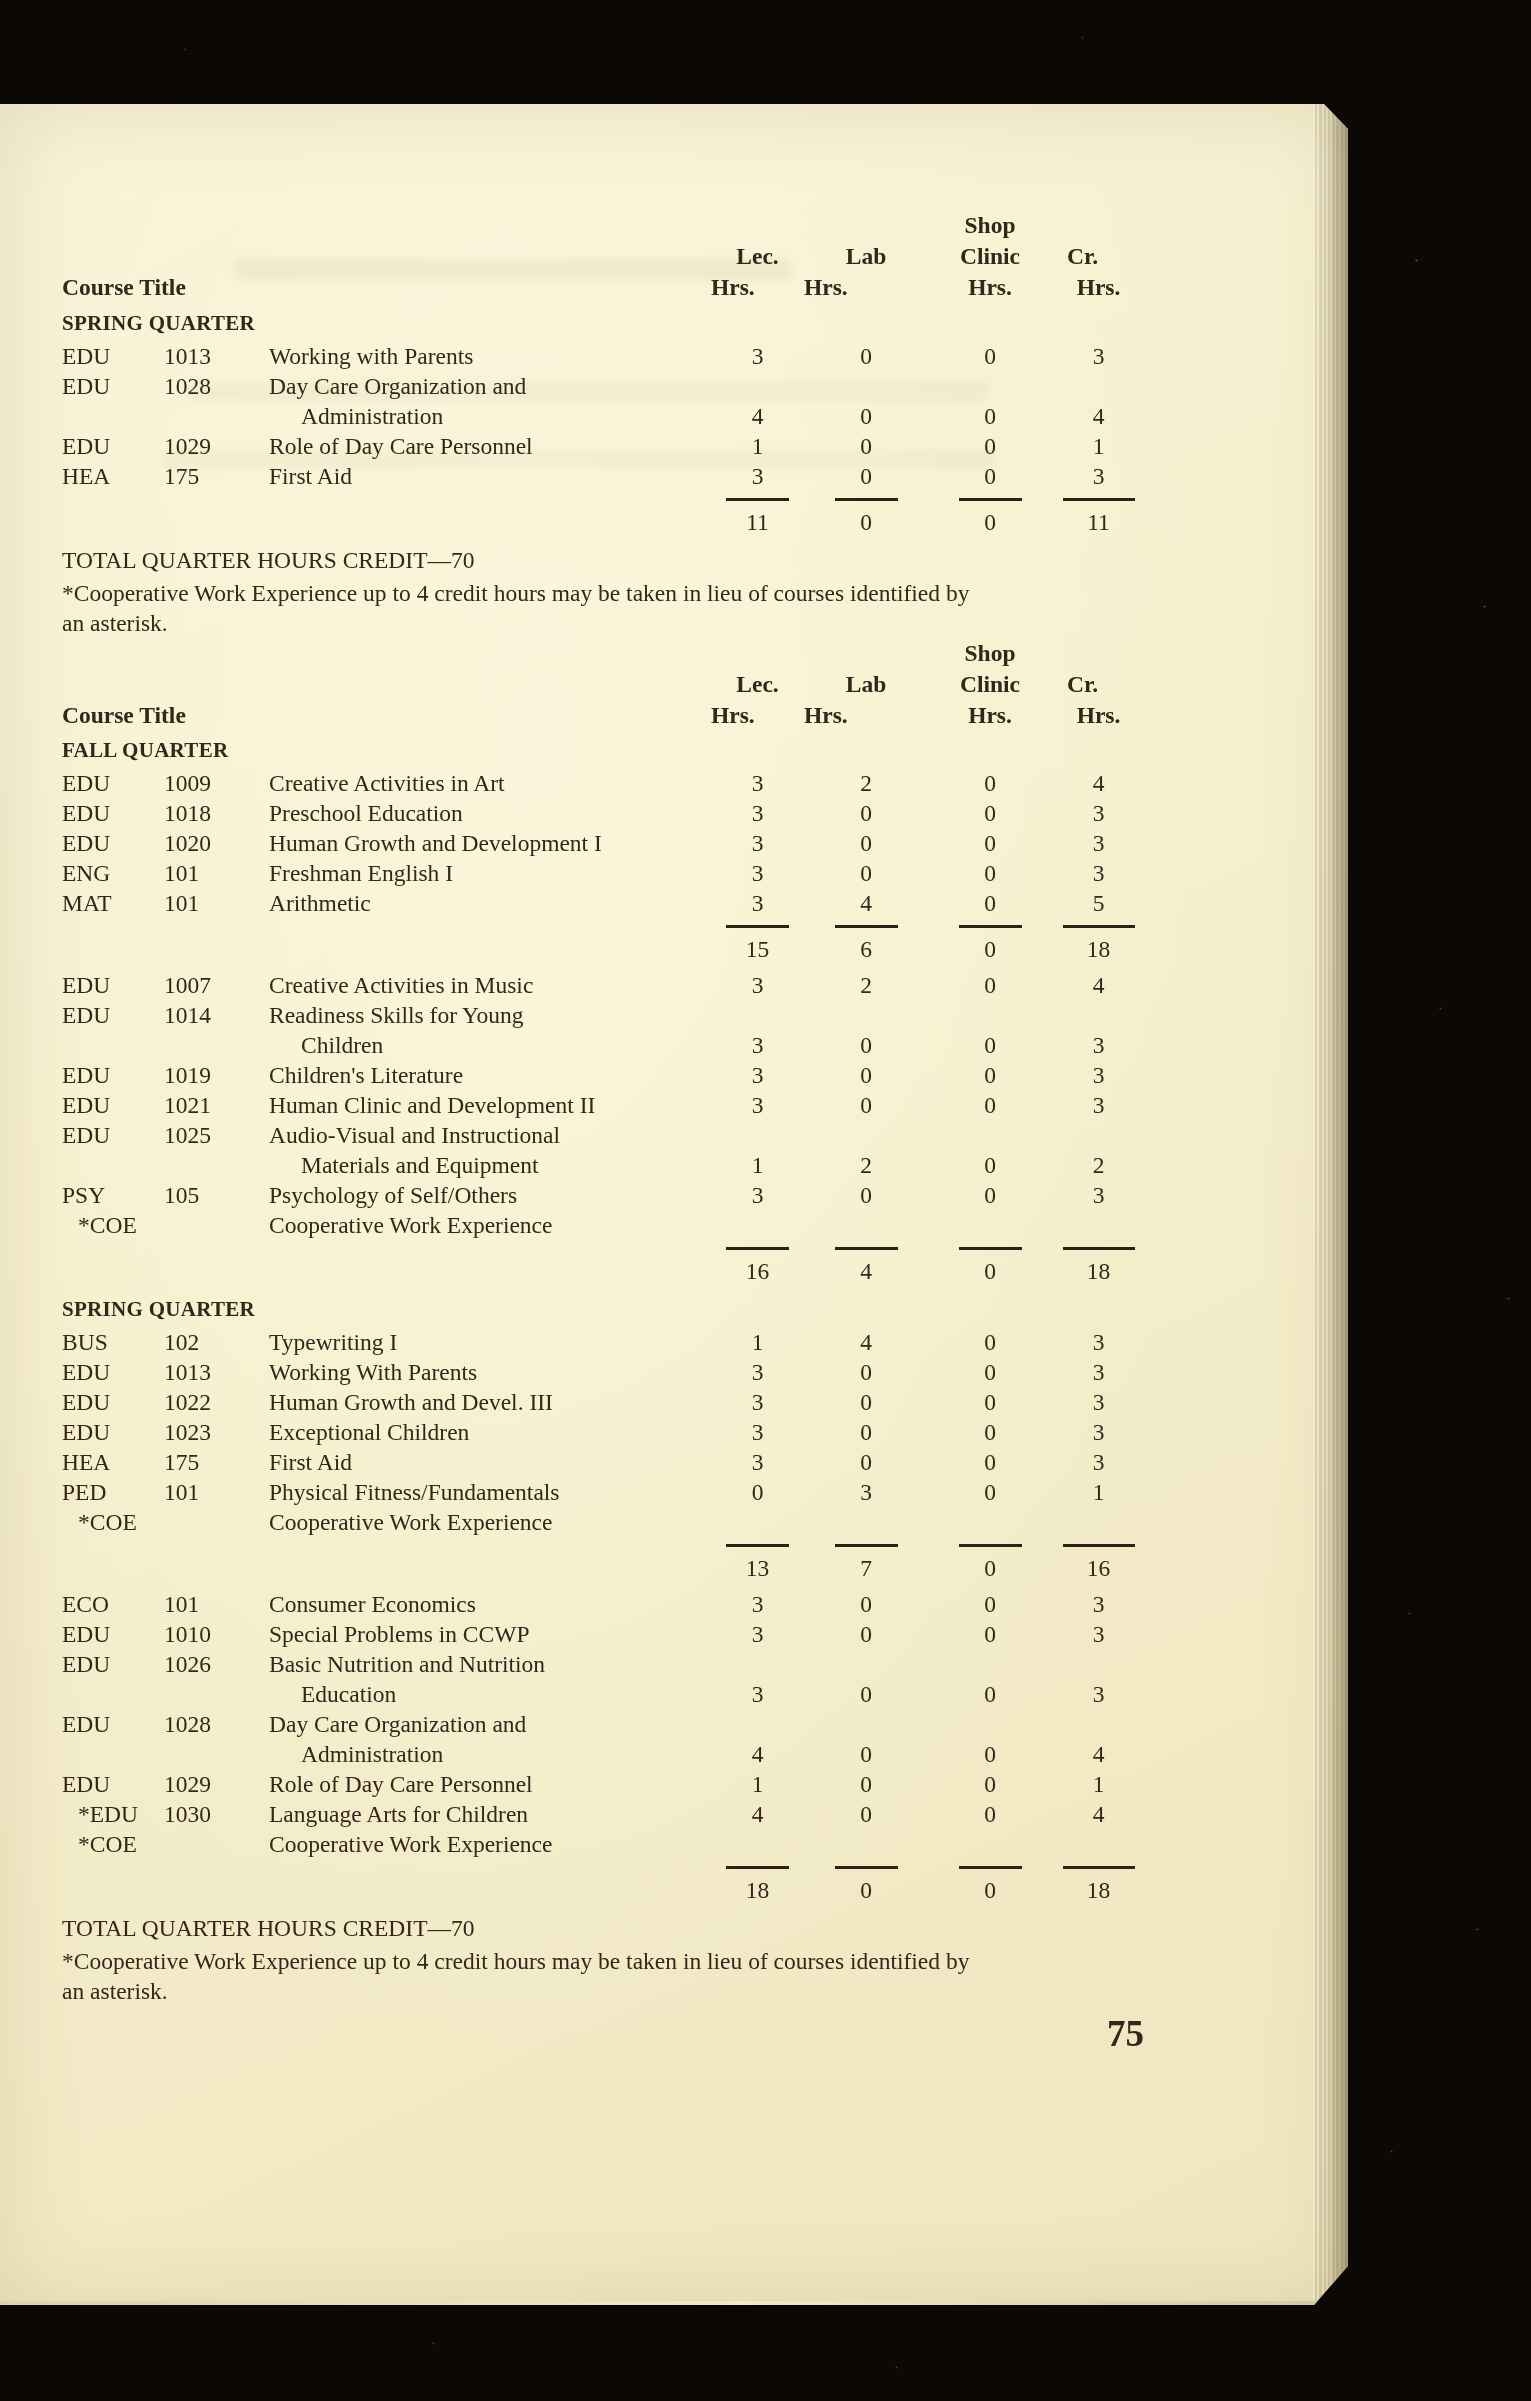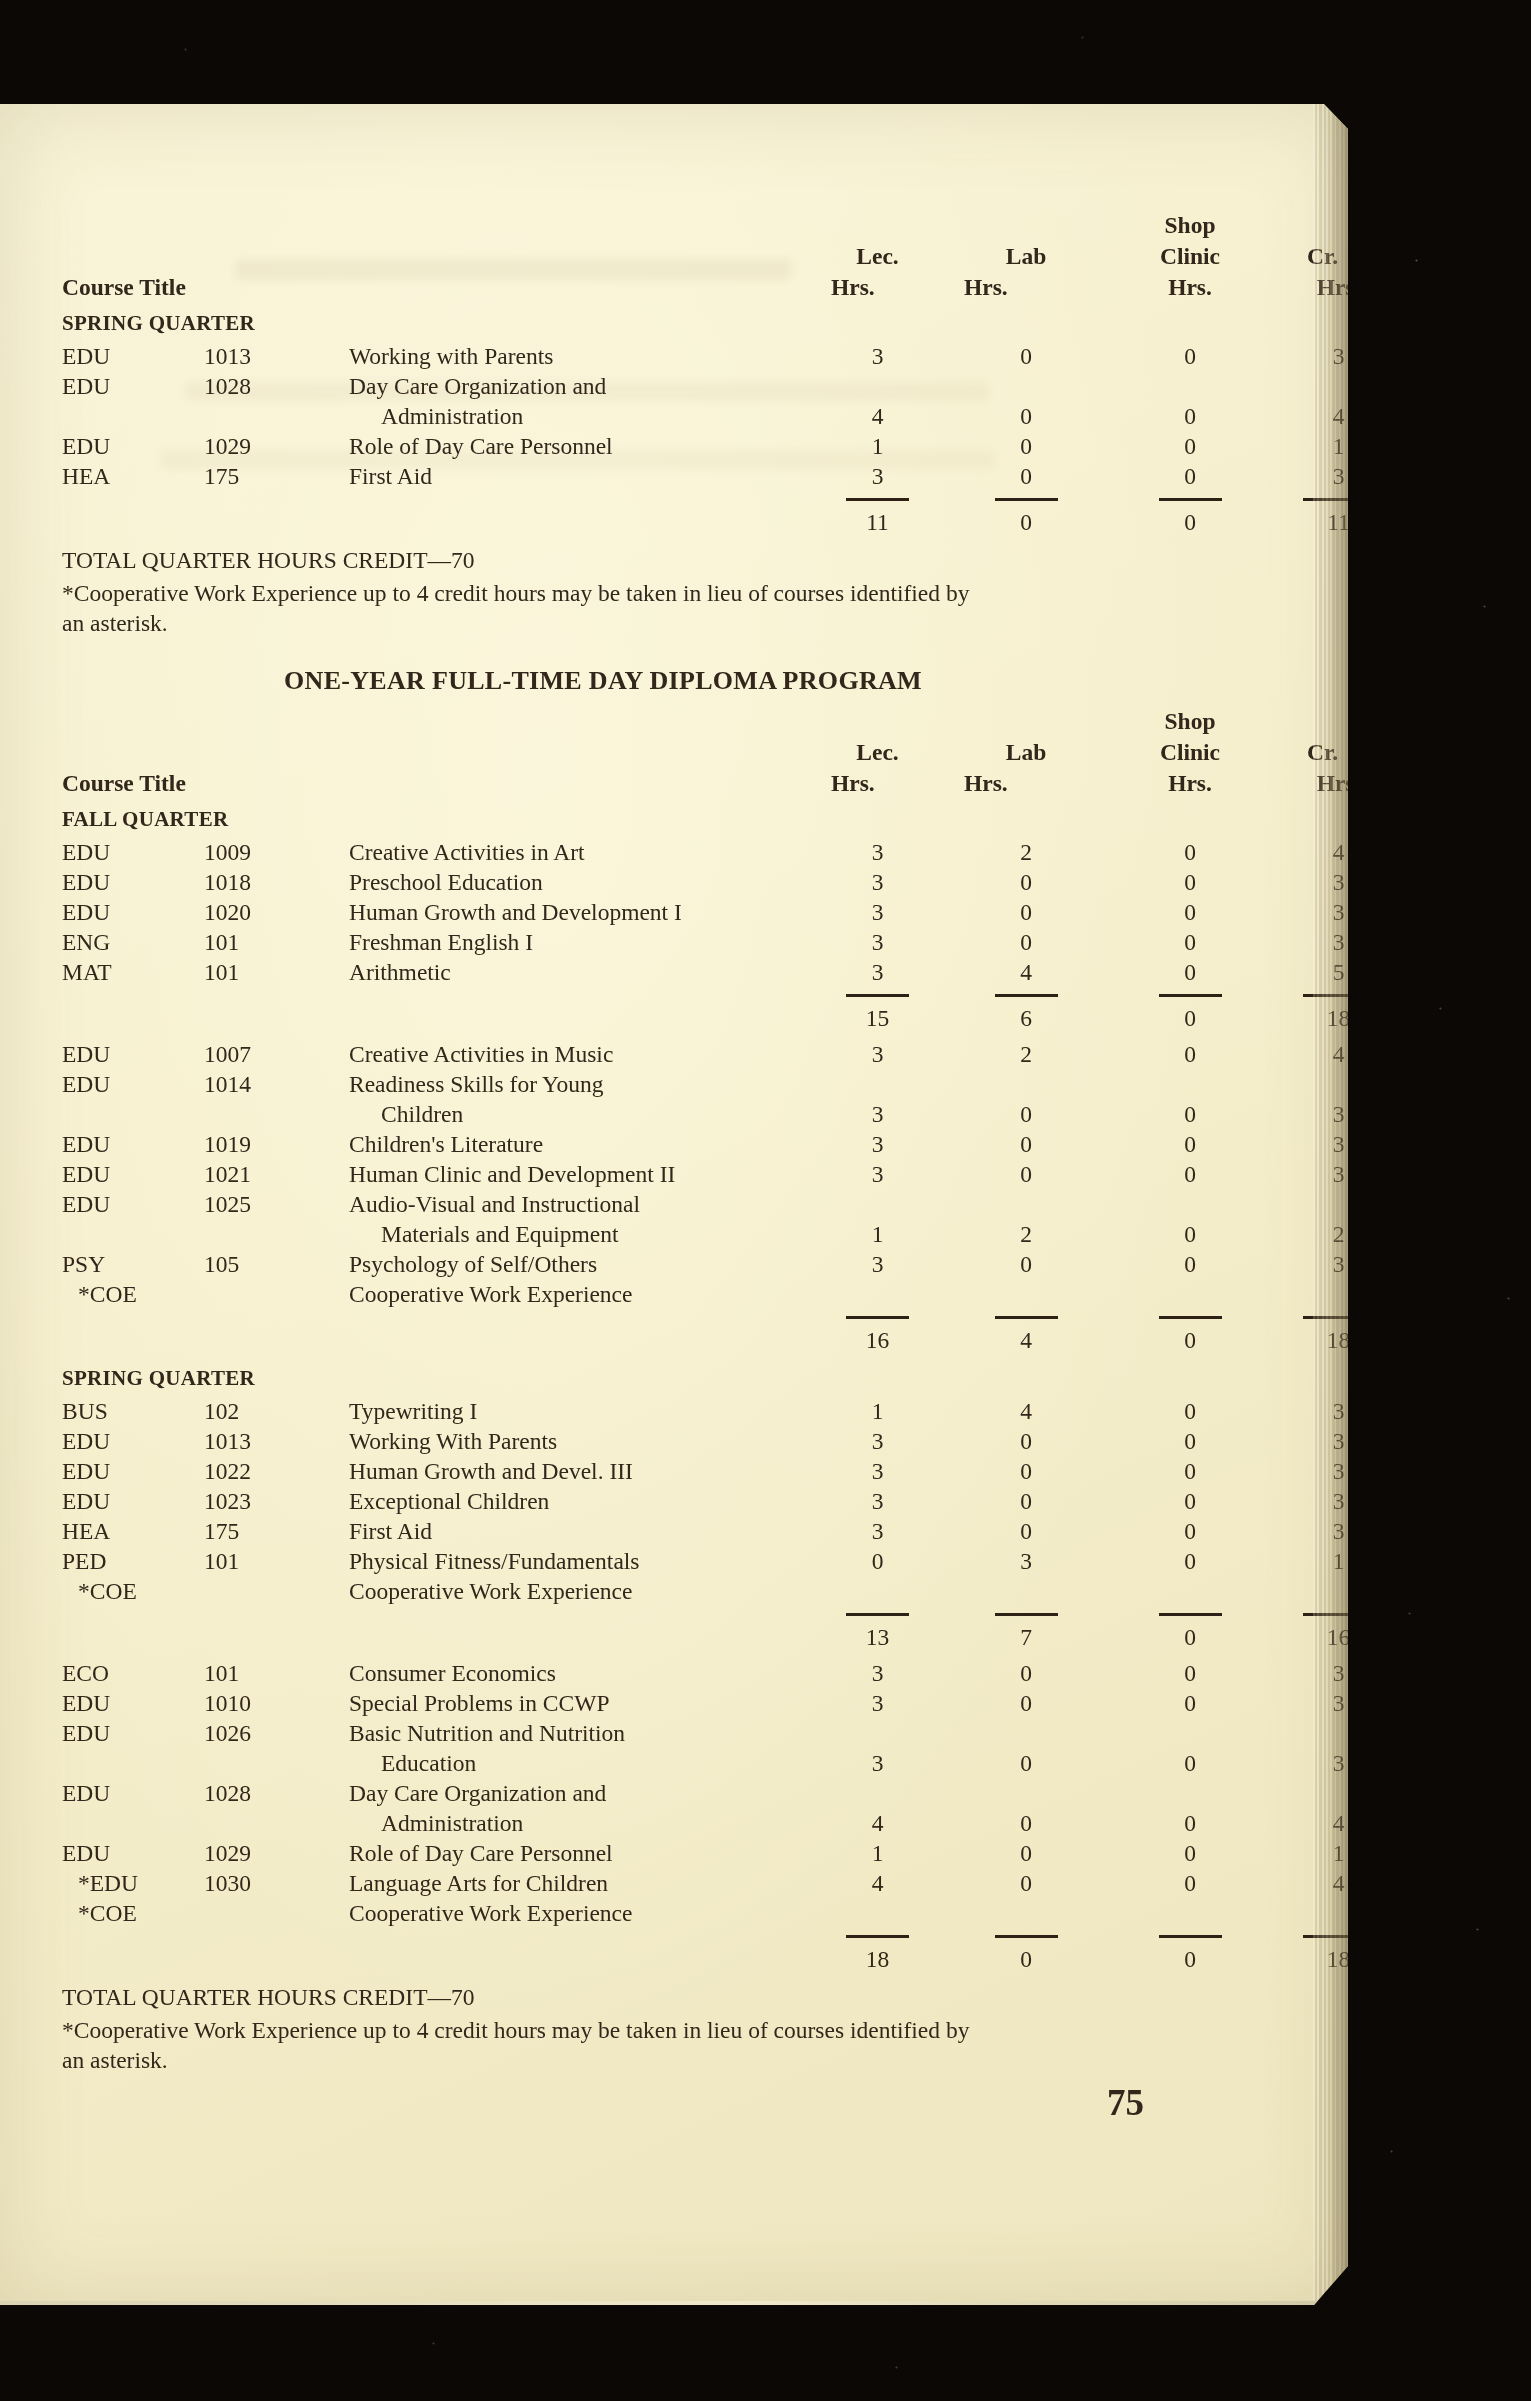--- a/index.html
+++ b/index.html
@@ -30,21 +30,21 @@
   .g3{left:161px;top:346px;width:834px;height:18.5px;opacity:.04;}
   .page-edge{position:absolute;top:0;right:0;width:35px;height:100%;
     background:
       linear-gradient(to right, rgba(0,0,0,0) 0%, rgba(150,135,90,.18) 45%, rgba(95,82,50,.5) 100%),
       repeating-linear-gradient(to right, rgba(255,255,255,.22) 0 1.9px, rgba(160,145,100,.22) 1.9px 4.3px);}
   .page-bottom-edge{position:absolute;bottom:0;left:0;right:0;height:4.3px;
     background:linear-gradient(to right,#d9d3b3,#f0eacb 55%,#cfc8a6);opacity:.95;}
   .content{position:absolute;left:62px;top:0;width:1082px;padding-top:106px;color:#33261a;
     font-size:23.5px;}
   .row{display:grid;grid-template-columns:102px 105px 442px 93px 124px 124px 93px;
-    line-height:30px;min-height:30px;gap:40px;}
+    line-height:30px;min-height:30px;}
   .cell{white-space:nowrap;}
   .c0,.c1,.c2{text-align:left;}
   .c3,.c4,.c5,.c6{text-align:center;}
   .hdr .cell{font-weight:bold;line-height:31px;}
   .hdr{line-height:31px;min-height:31px;}
   .nudge{position:relative;left:-16px;}
   .indent{padding-left:32px;}
   .outdent{text-indent:-16px;margin-left:32px;}
   .quarter-heading{font-weight:bold;font-size:21px;line-height:35px;margin-top:2.5px;letter-spacing:0.3px;}
   .rules-row{min-height:15px;line-height:15px;}
@@ -168,21 +168,20 @@
             <div class="cell c4">0</div>
             <div class="cell c5">0</div>
             <div class="cell c6">11</div>
           </div>
         </div>
 
       <div class="note">TOTAL QUARTER HOURS CREDIT—70</div>
       <div class="footnote">*Cooperative Work Experience up to 4 credit hours may be taken in lieu of courses identified by</div>
       <div class="footnote">an asterisk.</div>
 
-      <div class="program-title">ONE-YEAR FULL-TIME DAY DIPLOMA PROGRAM</div>
 
       <div id="main-header">
           <div class="row hdr">
             <div class="cell c0"></div>
             <div class="cell c1"></div>
             <div class="cell c2"></div>
             <div class="cell c3"></div>
             <div class="cell c4"></div>
             <div class="cell c5">Shop</div>
             <div class="cell c6"></div>

